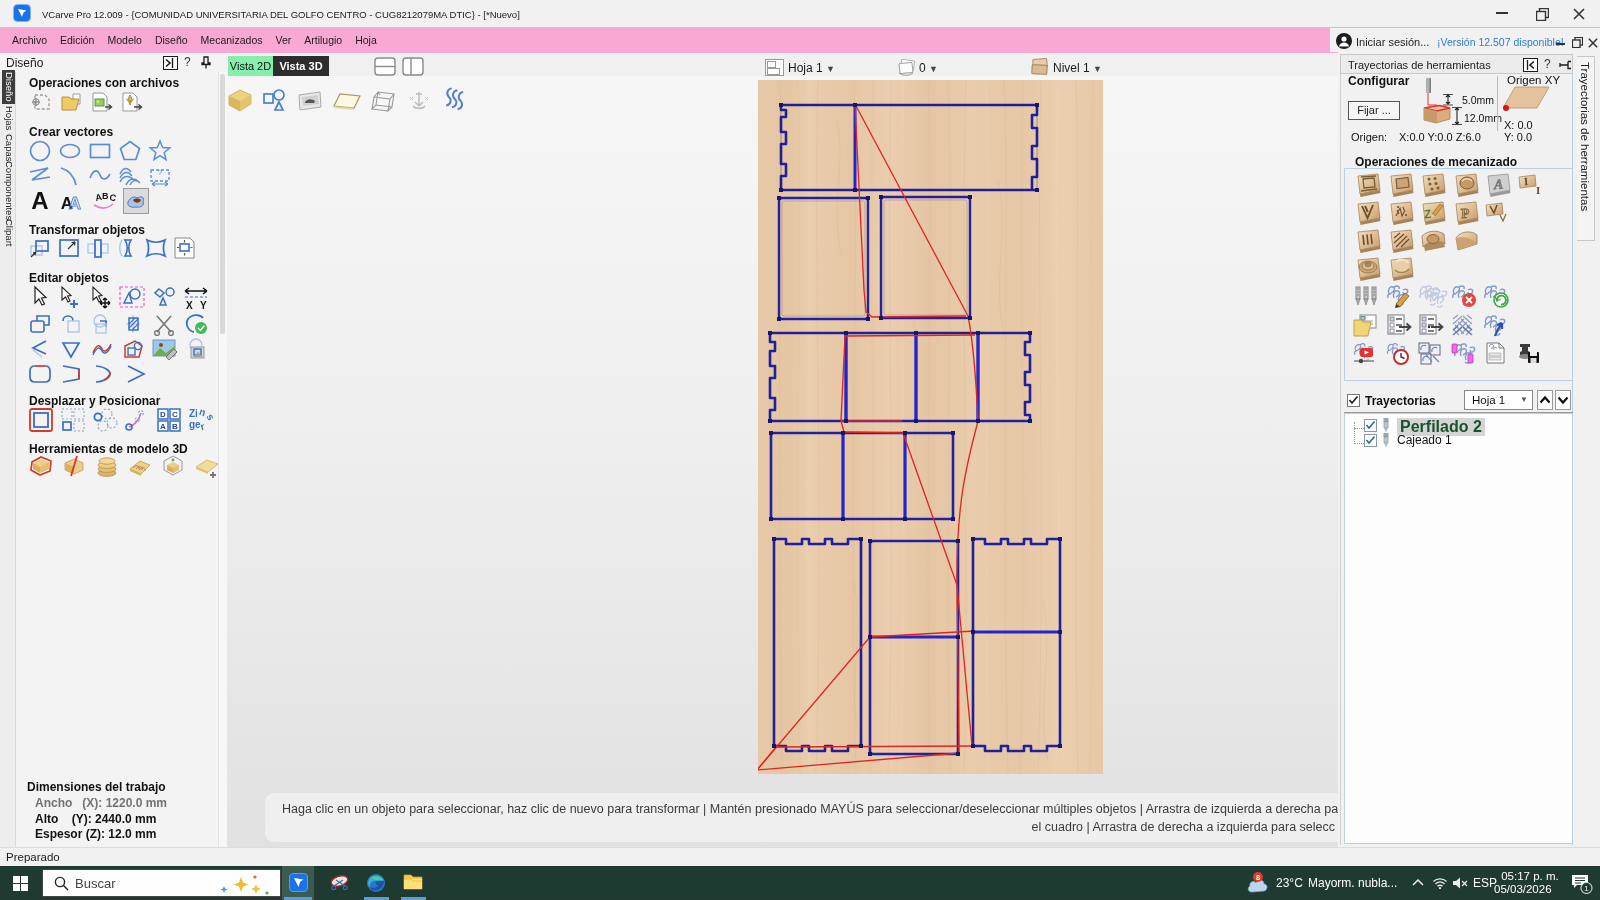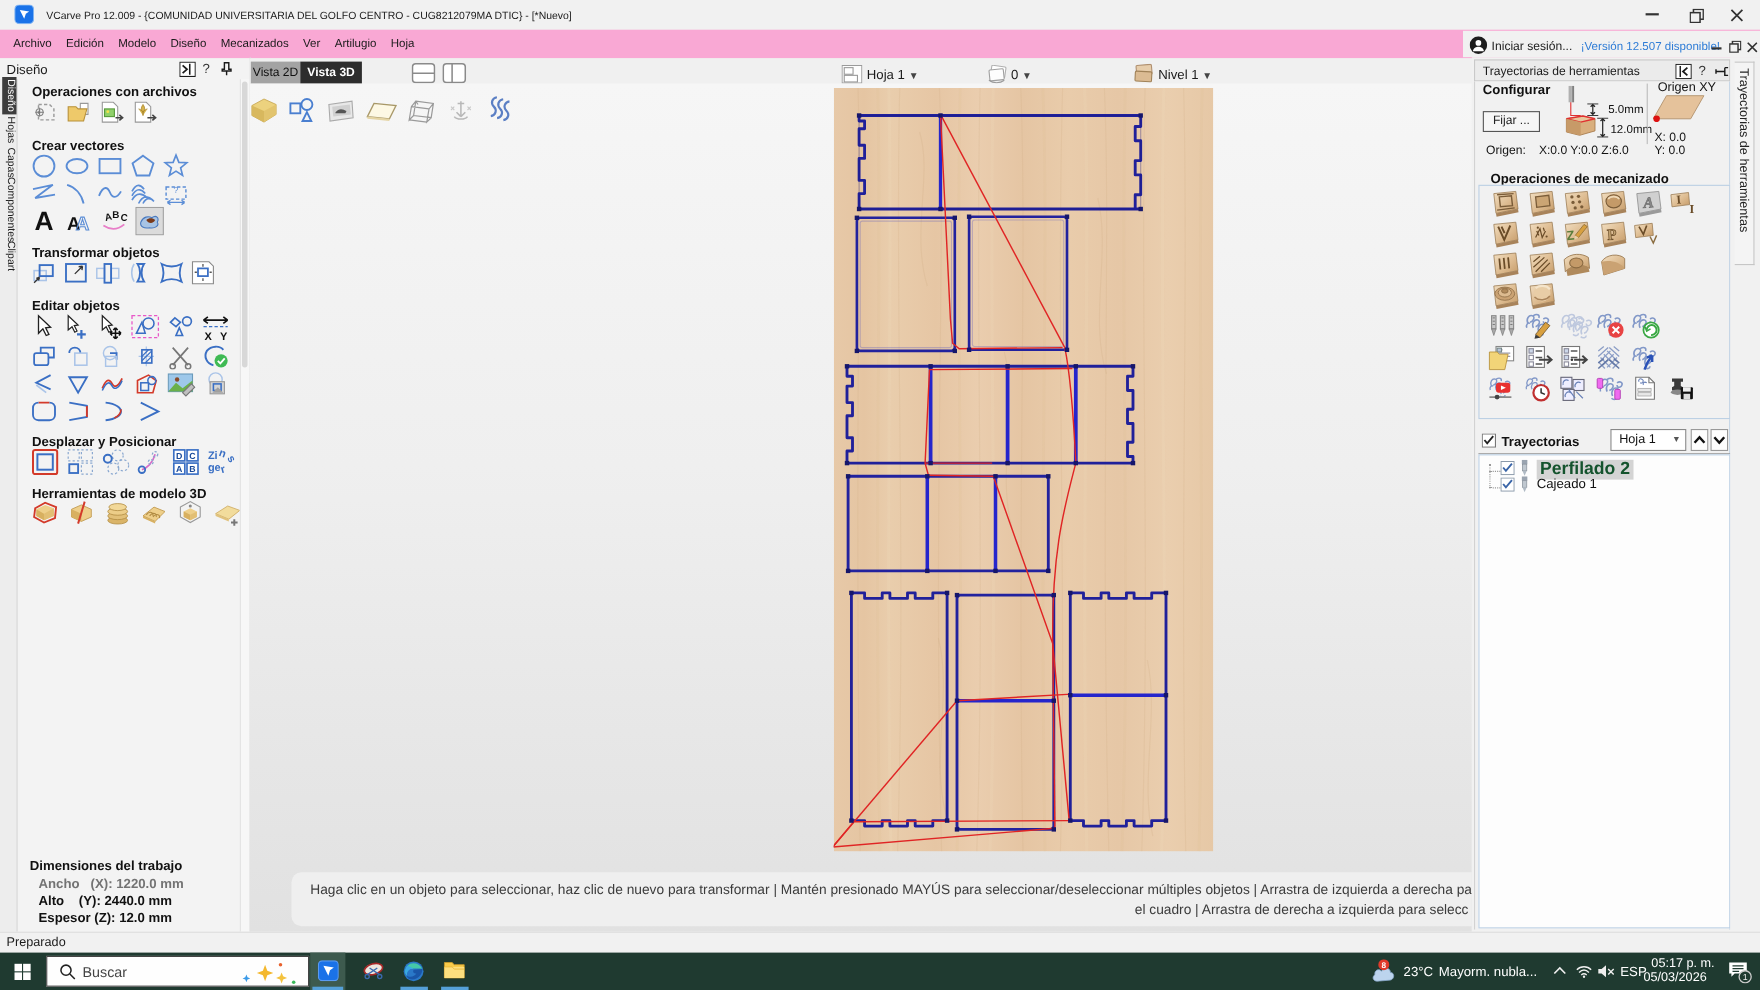--- a/index.html
+++ b/index.html
@@ -455,21 +455,21 @@
   <div class="abs" style="left:35px;top:812px;font-size:12px;font-weight:bold;color:#111;">Alto&nbsp;&nbsp;&nbsp;&nbsp;(Y): 2440.0 mm</div>
   <div class="abs" style="left:35px;top:827px;font-size:12px;font-weight:bold;color:#111;">Espesor (Z): 12.0 mm</div>
 
   <div class="abs" style="left:218px;top:72px;width:9px;height:775px;background:#f7f7f7;border-left:1px solid #e2e2e2;"></div>
   <div class="abs" style="left:220px;top:74px;width:5px;height:260px;background:#d8d8d8;border-radius:3px;"></div>
 
   <div class="abs" style="left:227px;top:52px;width:1px;height:795px;background:#d8d8d8;"></div>
 
   <div class="abs" style="left:227px;top:53px;width:1111px;height:23px;background:#f0f0f0;"></div>
 
-  <div class="abs" style="left:228px;top:56px;width:45px;height:20px;background:#a3a3a3;font-size:11px;color:#111;text-align:center;line-height:20px;">Vista 2D</div>
+  <div class="abs" style="left:228px;top:56px;width:45px;height:20px;background:#86efac;font-size:11px;color:#111;text-align:center;line-height:20px;">Vista 2D</div>
 
   <div class="abs" style="left:273px;top:56px;width:56px;height:20px;background:#2d2d2d;color:#fff;font-size:11px;font-weight:bold;text-align:center;line-height:20px;">Vista 3D</div>
 
   <svg class="abs" style="left:374px;top:57px" width="22" height="19" viewBox="0 0 22 19">
     <rect x="1" y="1" width="20" height="17" rx="3" fill="#fff" stroke="#8a8a8a" stroke-width="1.4"></rect>
     <line x1="1" y1="9.5" x2="21" y2="9.5" stroke="#8a8a8a" stroke-width="1.4"></line>
   </svg>
 
   <svg class="abs" style="left:402px;top:57px" width="22" height="19" viewBox="0 0 22 19">
     <rect x="1" y="1" width="20" height="17" rx="3" fill="#fff" stroke="#8a8a8a" stroke-width="1.4"></rect>

